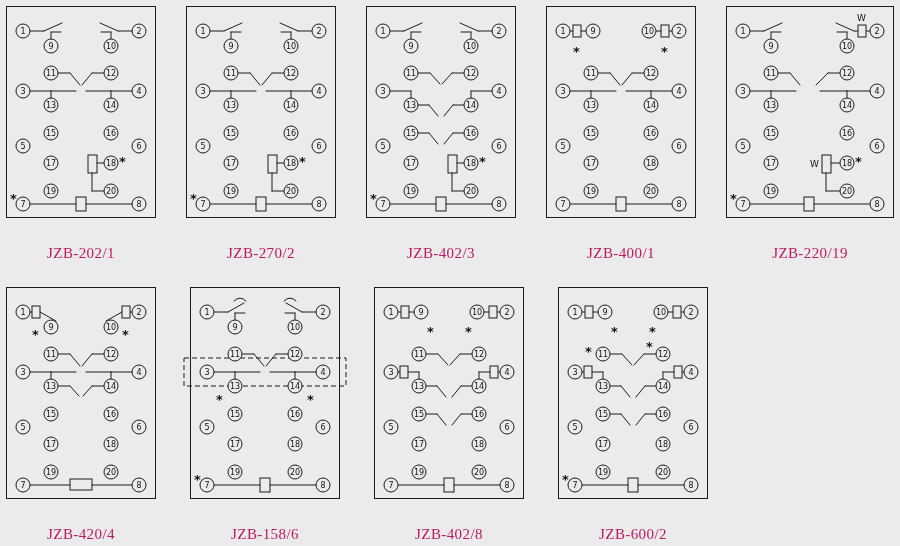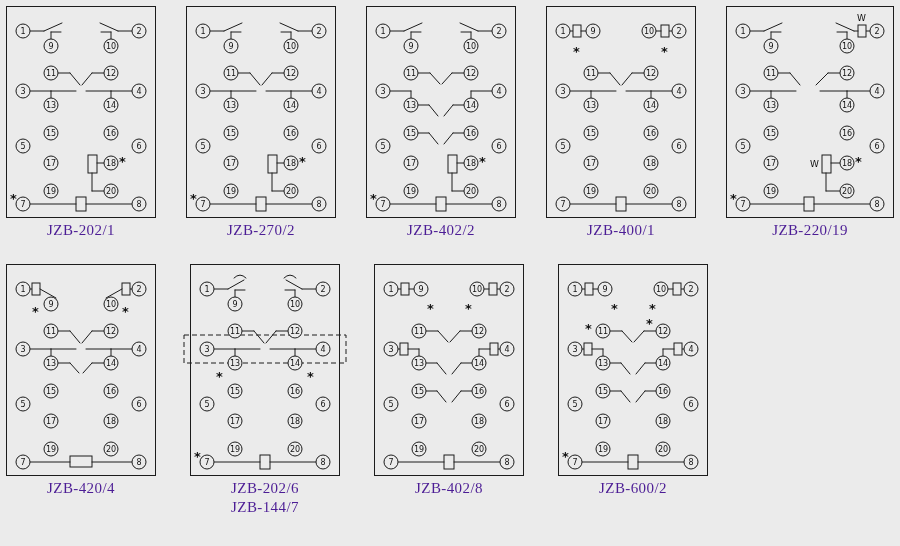--- a/index.html
+++ b/index.html
@@ -8,21 +8,21 @@
     background:#ebebeb;
     font-family:"Liberation Serif", serif;
   }
   #board{padding:6px 0 0 6px;}
   .row{display:flex;align-items:flex-start;}
   .row-1{gap:30px;}
   .row-2{gap:34px;margin-top:24px;}
   figure.panel{margin:0;display:flex;flex-direction:column;align-items:center;}
   figure.panel svg{overflow:visible;display:block;}
   figcaption{
-    margin-top:3px;font-size:15px;color:#4c1d95;letter-spacing:.4px;
+    margin-top:26px;font-size:15px;color:#be185d;letter-spacing:.4px;
     text-align:center;line-height:1.25;
   }
   .border{fill:none;stroke:#1c1c1c;stroke-width:1;}
   .w{stroke:#1c1c1c;stroke-width:1;fill:none;stroke-linecap:round;}
   .term{fill:#ebebeb;stroke:#1c1c1c;stroke-width:1;}
   .tnum{font-size:8px;font-family:"DejaVu Sans",sans-serif;text-anchor:middle;fill:#111;}
   .coil{fill:#ebebeb;stroke:#1c1c1c;stroke-width:1;}
   .dash{fill:none;stroke:#1c1c1c;stroke-width:1;stroke-dasharray:5 3;}
   .star{font-size:13px;font-weight:bold;fill:#111;font-family:"DejaVu Sans",sans-serif;}
   .wlbl{font-size:9px;fill:#111;font-family:"DejaVu Sans",sans-serif;}
@@ -373,21 +373,21 @@
             <text x="17" y="201" class="tnum">7</text>
           </g>
           <g>
             <circle cx="133" cy="198" r="7" class="term"></circle>
             <text x="133" y="201" class="tnum">8</text>
           </g>
           <text x="113" y="160" class="star">*</text>
           <text x="4" y="197" class="star">*</text>
         </svg>
         <figcaption>
-          <div>JZB-402/2</div>
+          <div>JZB-402/3</div>
         </figcaption>
       </figure>
       <figure class="panel">
         <svg width="150" height="212" viewBox="0 0 150 212">
           <rect x="0.5" y="0.5" width="149" height="211" class="border"></rect>
           <line x1="24" y1="25" x2="27" y2="25" class="w"></line>
           <rect x="27" y="19" width="8" height="12" class="coil"></rect>
           <line x1="35" y1="25" x2="40" y2="25" class="w"></line>
           <line x1="126" y1="25" x2="123" y2="25" class="w"></line>
           <rect x="115" y="19" width="8" height="12" class="coil"></rect>
@@ -831,21 +831,21 @@
           </g>
           <g>
             <circle cx="133" cy="198" r="7" class="term"></circle>
             <text x="133" y="201" class="tnum">8</text>
           </g>
           <text x="26" y="117" class="star">*</text>
           <text x="117" y="117" class="star">*</text>
           <text x="4" y="197" class="star">*</text>
         </svg>
         <figcaption>
-          <div>JZB-202/6</div>
+          <div>JZB-158/6</div>
           <div>JZB-144/7</div>
         </figcaption>
       </figure>
       <figure class="panel">
         <svg width="150" height="212" viewBox="0 0 150 212">
           <rect x="0.5" y="0.5" width="149" height="211" class="border"></rect>
           <line x1="24" y1="25" x2="27" y2="25" class="w"></line>
           <rect x="27" y="19" width="8" height="12" class="coil"></rect>
           <line x1="35" y1="25" x2="40" y2="25" class="w"></line>
           <line x1="126" y1="25" x2="123" y2="25" class="w"></line>

